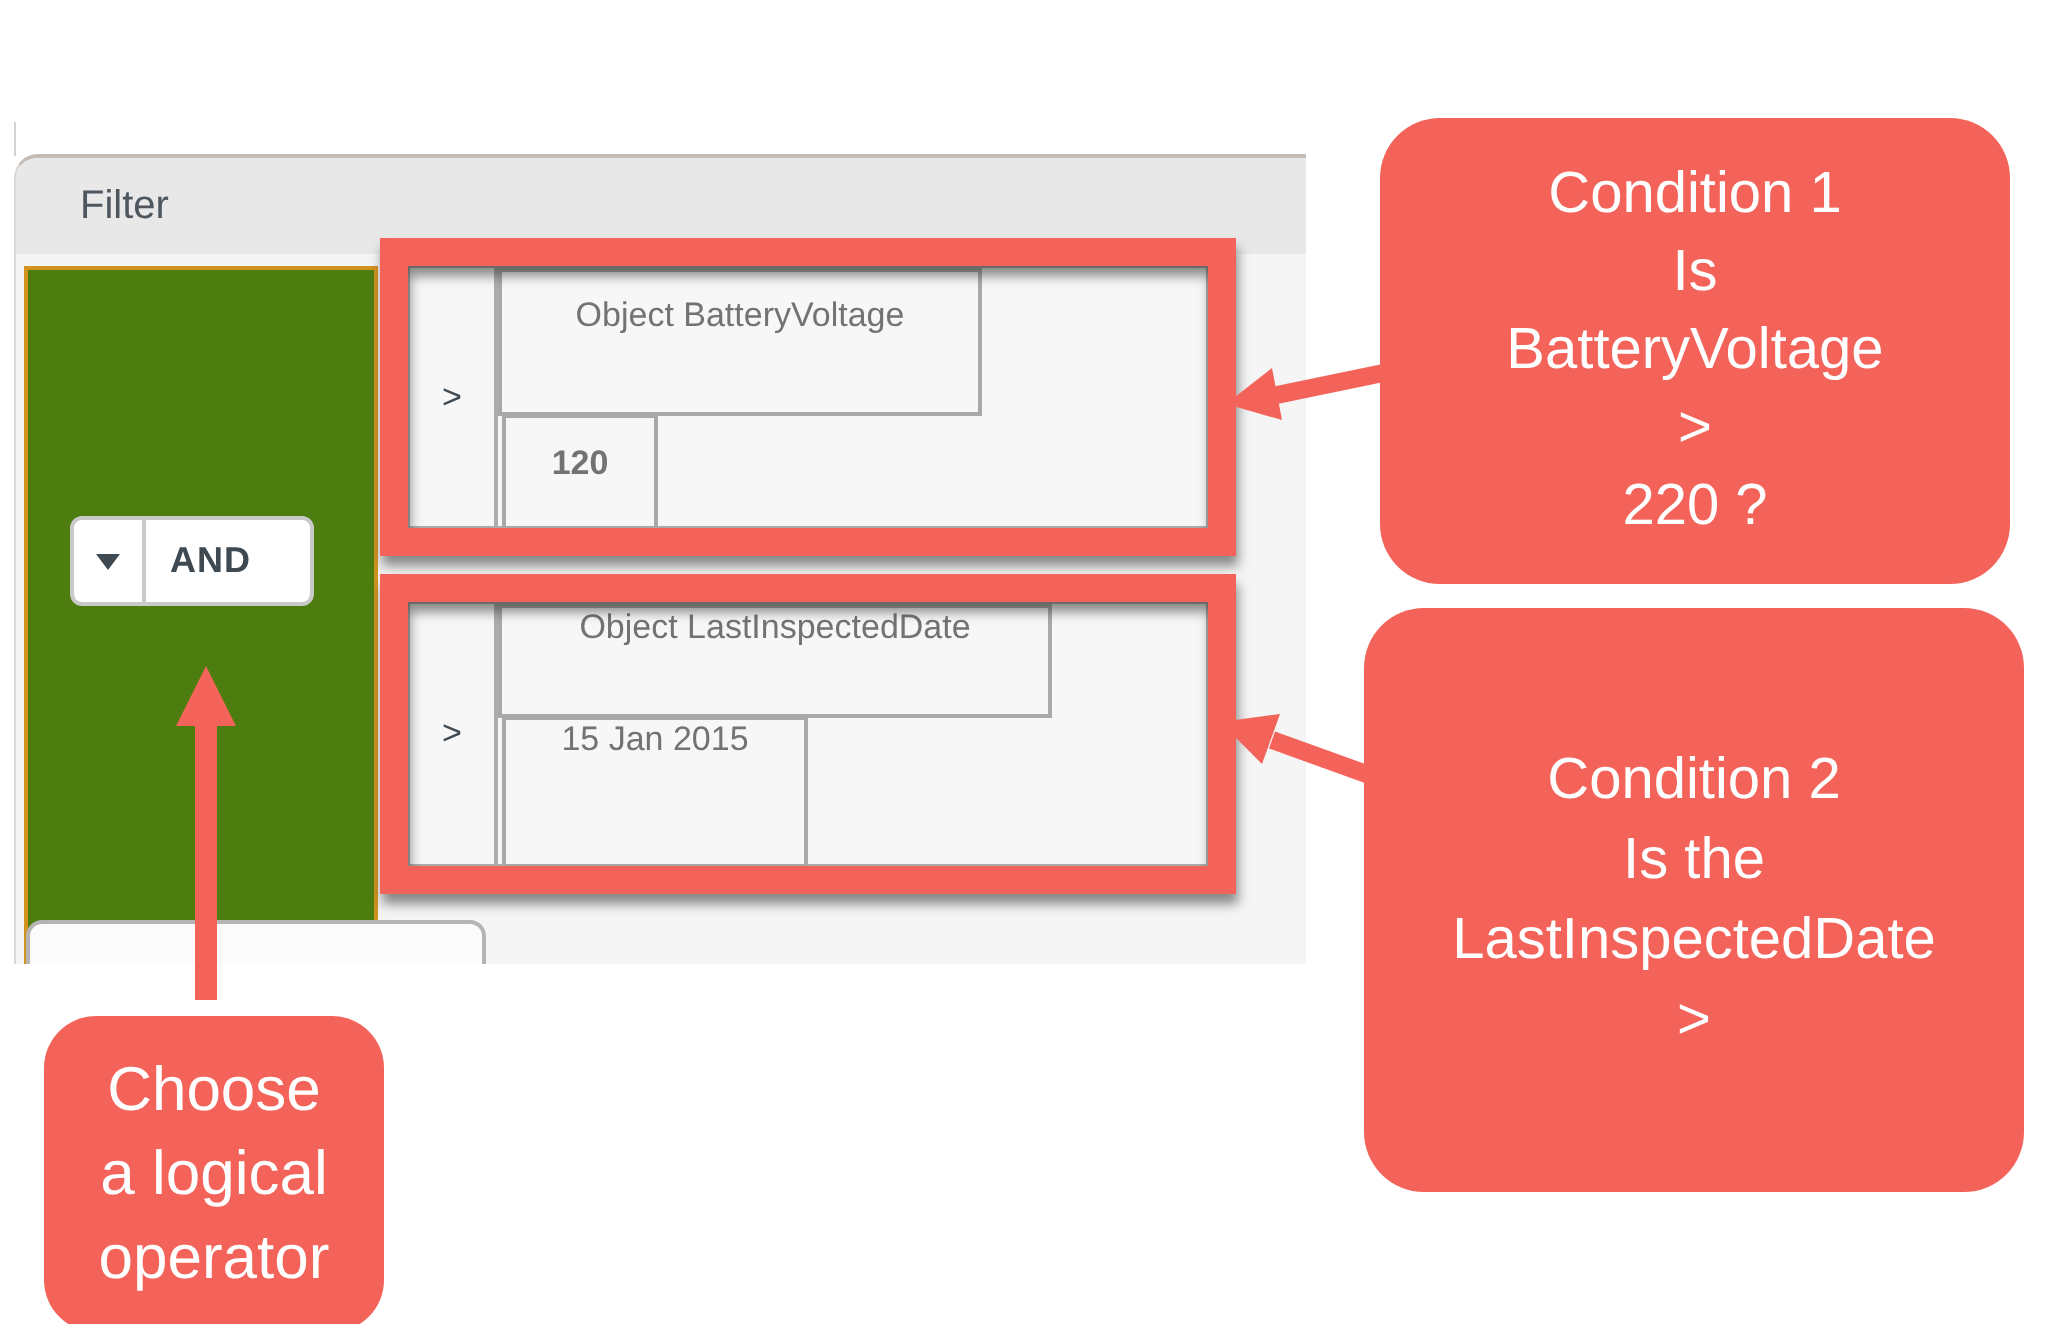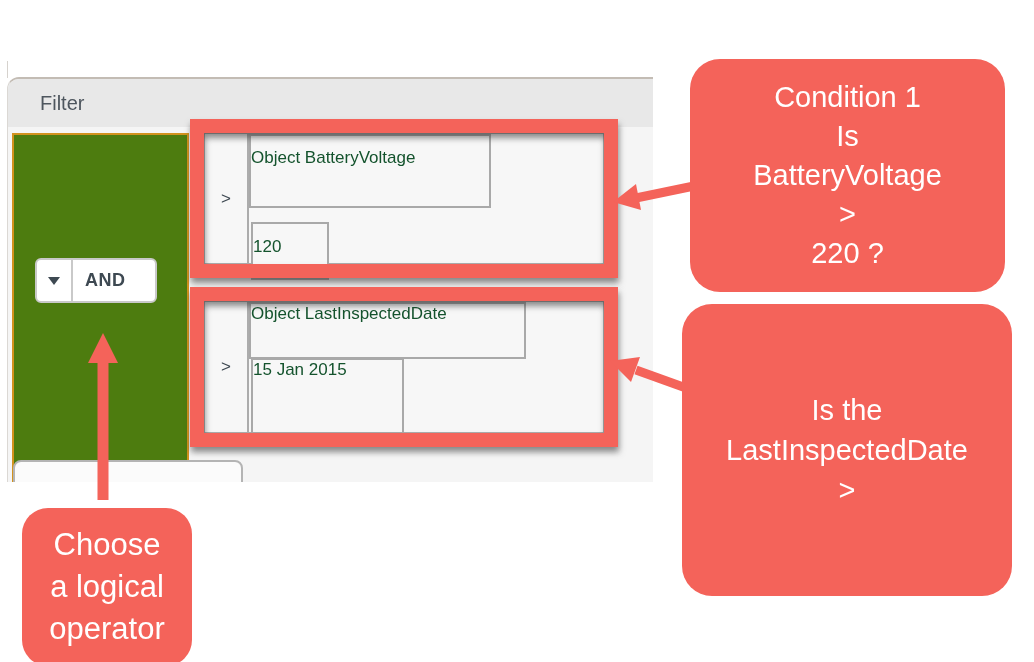--- a/index.html
+++ b/index.html
@@ -41,23 +41,23 @@
   }
   .cond1 { left:196px; top:54px;  width:400px; height:131px; }
   .cond2 { left:196px; top:222px; width:400px; height:132px; }
   .op-cell {
     position:absolute; left:0; top:0; bottom:0; width:44px;
     border-right:2px solid #acacac; box-sizing:border-box;
     display:flex; align-items:center; justify-content:center;
     font-size:17px; color:#3e4952;
   }
   .operand { position:absolute; background:#f7f7f7; border:2px solid #a9a9a9; box-sizing:border-box;
-    font-size:17px; color:#14532d; }
+    font-size:17px; color:#737373; text-align:center; }
   .c1-field { left:44px; top:0;    width:242px; height:74px; padding-top:12px; }
-  .c1-value { left:46px; top:88px; width:78px;  height:58px; padding-top:13px; }
+  .c1-value { left:46px; top:73px; width:78px;  height:58px; padding-top:13px;font-weight:bold; }
   .c2-field { left:44px; top:0;    width:277px; height:57px; }
   .c2-value { left:46px; top:56px; width:153px; height:76px; }
   
   .ann-frame {
     position:absolute; border:14px solid #f4635a; box-sizing:border-box; background:transparent;
     filter:drop-shadow(1px 5px 3px rgba(45,45,45,0.55));
     z-index:3; pointer-events:none;
   }
   .frame1 { left:182px; top:40px;  width:428px; height:159px; }
   .frame2 { left:182px; top:208px; width:428px; height:160px; }
@@ -135,20 +135,21 @@
 
   <div class="callout callout-1">
     <div class="line">Condition 1</div>
     <div class="line">Is</div>
     <div class="line">BatteryVoltage</div>
     <div class="line">&gt;</div>
     <div class="line">220 ?</div>
   </div>
 
   <div class="callout callout-2">
+    <div class="line">Condition 2</div>
     <div class="line">Is the</div>
     <div class="line">LastInspectedDate</div>
     <div class="line">&gt;</div>
   </div>
 
   <div class="callout callout-3">
     <div class="line">Choose</div>
     <div class="line">a logical</div>
     <div class="line">operator</div>
   </div>

